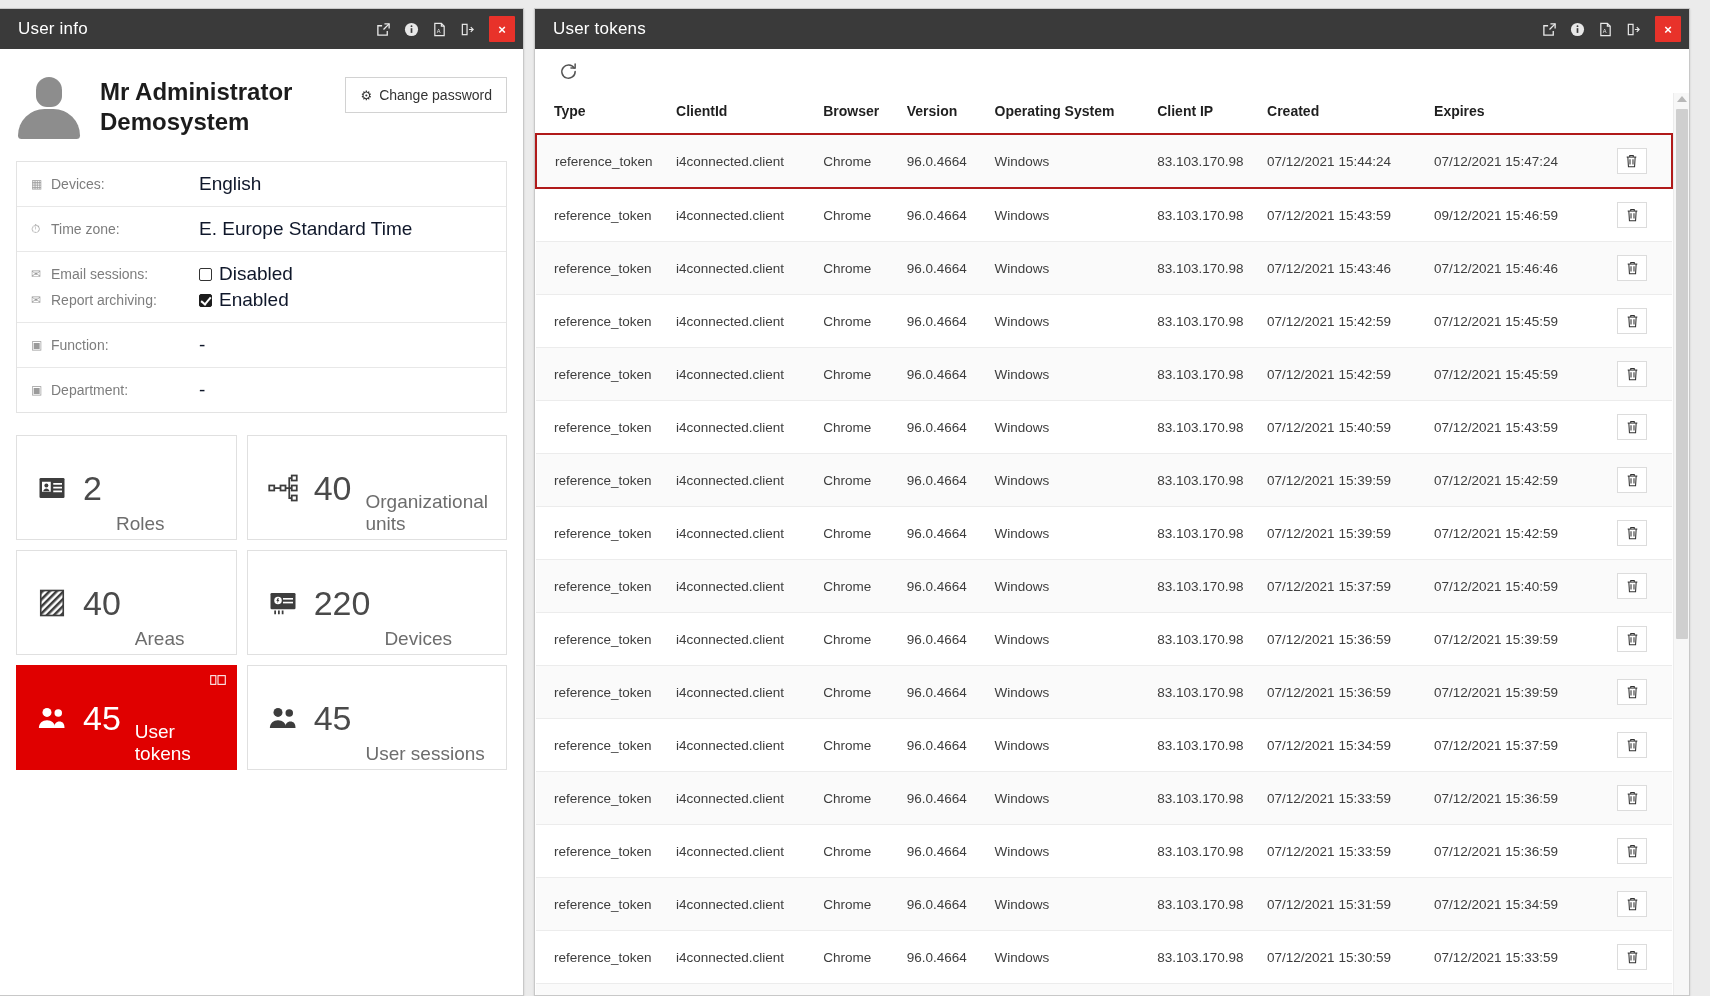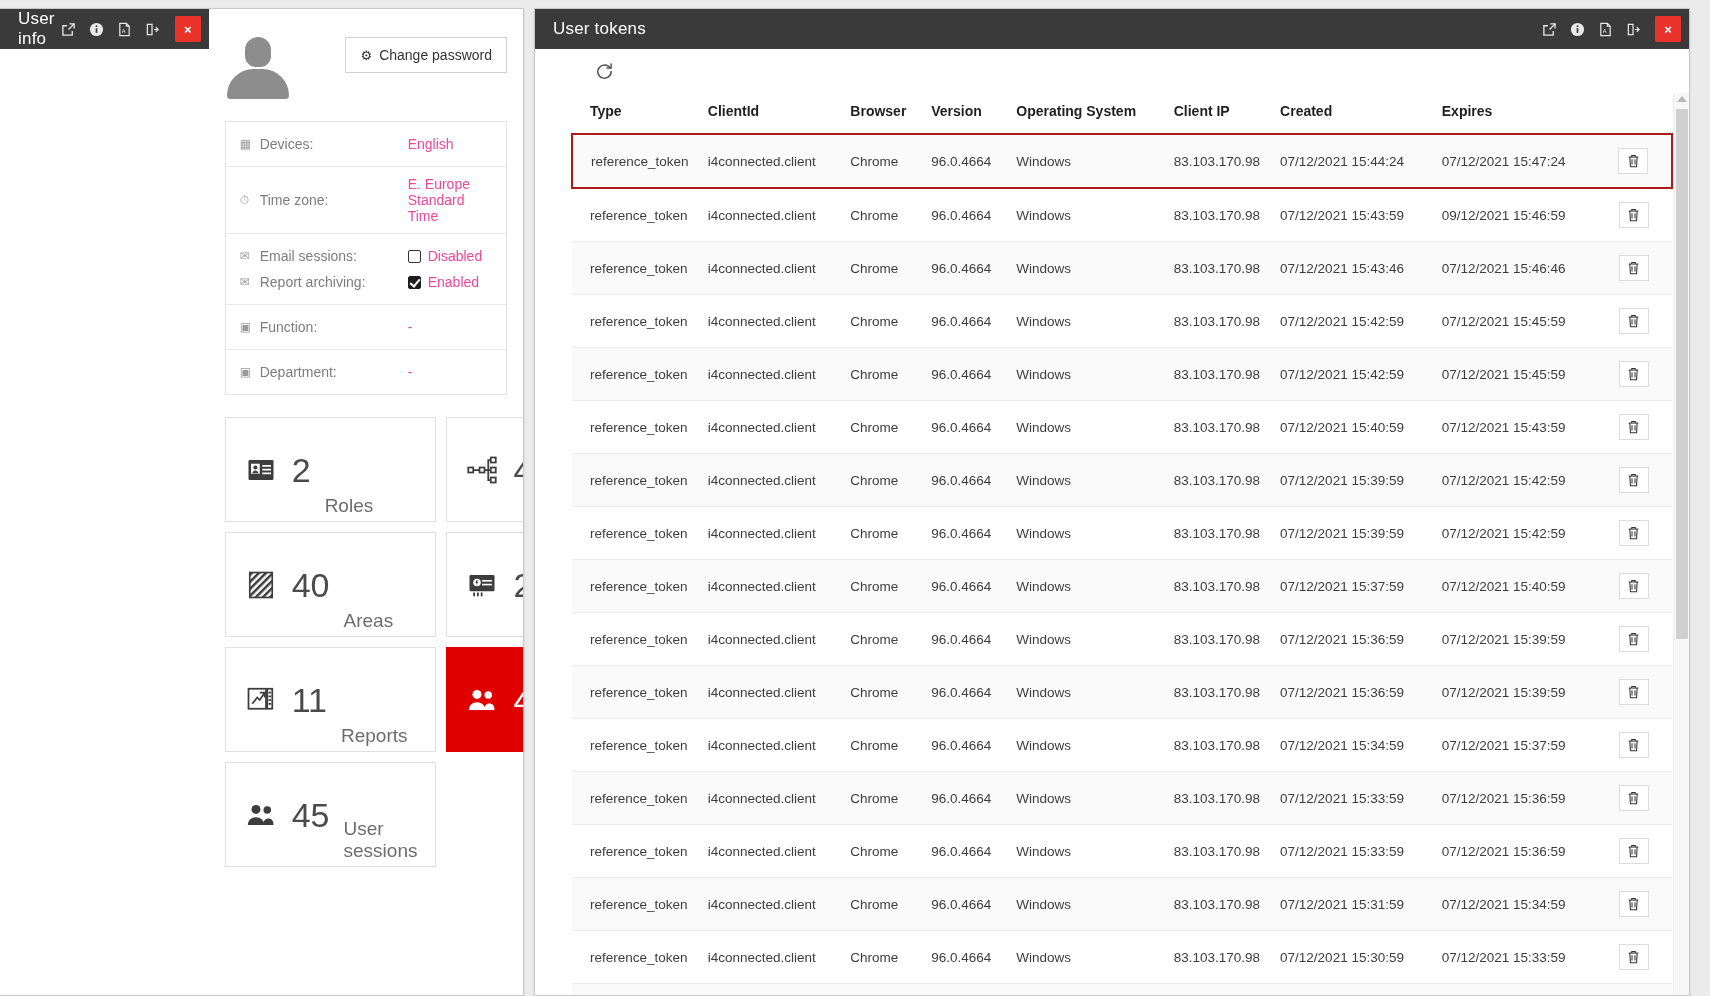--- a/index.html
+++ b/index.html
@@ -13,21 +13,21 @@
     position: relative; width: 1710px; height: 996px;
     display: flex; gap: 10px;
     padding: 8px 0 0 0;
     background: #ebebeb;
   }
 
   
   .panel {
     background: #fff;
     border: 1px solid #c8c8c8;
-    display: flex; flex-direction: row;
+    display: flex; flex-direction: column;
     box-shadow: 0 1px 2px rgba(0,0,0,.12);
   }
   .panel-header {
     height: 40px; flex: 0 0 40px;
     background: #3a3a3a;
     display: flex; align-items: center;
     padding: 0 0 0 18px;
     color: #fff;
   }
   .panel-title { font-size: 17px; letter-spacing: .2px; font-weight: 400; }
@@ -74,21 +74,21 @@
   .info-box { margin-top: 20px; border: 1px solid #e3e3e3; }
   .info-group { border-bottom: 1px solid #e8e8e8; padding: 9px 14px; }
   .info-group:last-child { border-bottom: none; }
   .info-line { display: flex; align-items: center; min-height: 26px; }
   .info-label {
     width: 168px; flex: 0 0 168px;
     font-size: 14px; color: #7d7d7d;
     display: flex; align-items: center; gap: 6px;
   }
   .info-label .gi { font-size: 12px; color: #9b9b9b; width: 14px; display:inline-block; }
-  .info-value { font-size: 14px; color: #ec4899; display: flex; align-items: center; gap: 7px; }
+  .info-value { font-size: 19px; color: #0f172a; display: flex; align-items: center; gap: 7px; }
   .cbx {
     width: 13px; height: 13px; border: 1px solid #333; display: inline-block;
     position: relative; border-radius: 2px;
   }
   .cbx.on { background: #1d1d1d; border-color: #1d1d1d; }
   .cbx.on:after {
     content: ""; position: absolute; left: 3px; top: 0px;
     width: 4px; height: 8px; border: solid #fff; border-width: 0 2px 2px 0;
     transform: rotate(40deg);
   }
@@ -106,21 +106,21 @@
   .tile .t-lab { font-size: 19px; color: #6d6d6d; align-self: flex-end; padding-bottom: 4px; }
   .tile.active { background: #e00000; border-color: #e00000; }
   .tile.active .t-ico, .tile.active .t-num, .tile.active .t-lab { color: #fff; }
   .tile .corner-ico {
     position: absolute; right: 10px; top: 8px; color: #fff; opacity: .95;
   }
   .tile .corner-ico svg { width: 16px; height: 12px; display:block; }
 
   
   .right-panel { flex: 1; margin-right: 4px; display: flex; flex-direction: column; }
-  .right-body { flex: 1; display: flex; flex-direction: column; background: #fff; overflow: hidden; padding-left: 36px; }
+  .right-body { flex: 1; display: flex; flex-direction: column; background: #fff; overflow: hidden; }
   .toolbar { height: 44px; flex: 0 0 44px; display: flex; align-items: center; padding: 0 20px; }
   .refresh-btn {
     width: 26px; height: 26px; display: flex; align-items: center; justify-content: center;
     color: #555; cursor: pointer; background: none; border: none;
   }
   .refresh-btn svg { width: 19px; height: 19px; display: block; }
 
   .table-wrap { flex: 1; position: relative; overflow: hidden; display: flex; }
   .table-scroll { flex: 1; overflow: hidden; }
   table.tokens { width: 100%; border-collapse: collapse; table-layout: fixed; }
@@ -211,20 +211,21 @@
       </div>
     </div>
 
     <div class="left-body">
 
       <div class="ident-row">
         <div class="avatar">
           <div class="head"></div>
             <div class="body"></div>
         </div>
+        <div class="ident-name">Mr Administrator Demosystem</div>
         <button class="change-pw">
           <span class="gear">⚙</span>
           <span>Change password</span>
         </button>
       </div>
 
       <div class="info-box">
         <div class="info-group">
           <div class="info-line">
             <span class="info-label">
@@ -344,33 +345,20 @@
                 <rect x="12" y="11" width="8" height="1.3" fill="#fff"></rect>
                 <rect x="5" y="18" width="1.4" height="3"></rect>
                 <rect x="8" y="18" width="1.4" height="3"></rect>
                 <rect x="11" y="18" width="1.4" height="3"></rect>
               </svg>
           </span>
           <span class="t-num">220</span>
           <span class="t-lab">Devices</span>
         </div>
 
-        <div class="tile">
-          <span class="t-ico">
-            <svg viewBox="0 0 24 24" fill="none" stroke="currentColor" stroke-width="1.4">
-                <rect x="2" y="3" width="14" height="16"></rect>
-                <path d="M5 15l4-5 2 2 4-6"></path>
-                <path d="M11 6h4v4"></path>
-                <rect x="17" y="3" width="4" height="16"></rect>
-                <path d="M18 6h2M18 9h2M18 12h2M18 15h2"></path>
-              </svg>
-          </span>
-          <span class="t-num">11</span>
-          <span class="t-lab">Reports</span>
-        </div>
 
         <div class="tile active">
           <span class="corner-ico">
             <svg viewBox="0 0 22 16" fill="none" stroke="currentColor" stroke-width="1.5">
                 <rect x="1" y="2" width="7" height="12"></rect>
                 <rect x="11" y="2" width="10" height="12"></rect>
               </svg>
           </span>
           <span class="t-ico">
             <svg viewBox="0 0 24 24" fill="currentColor">

